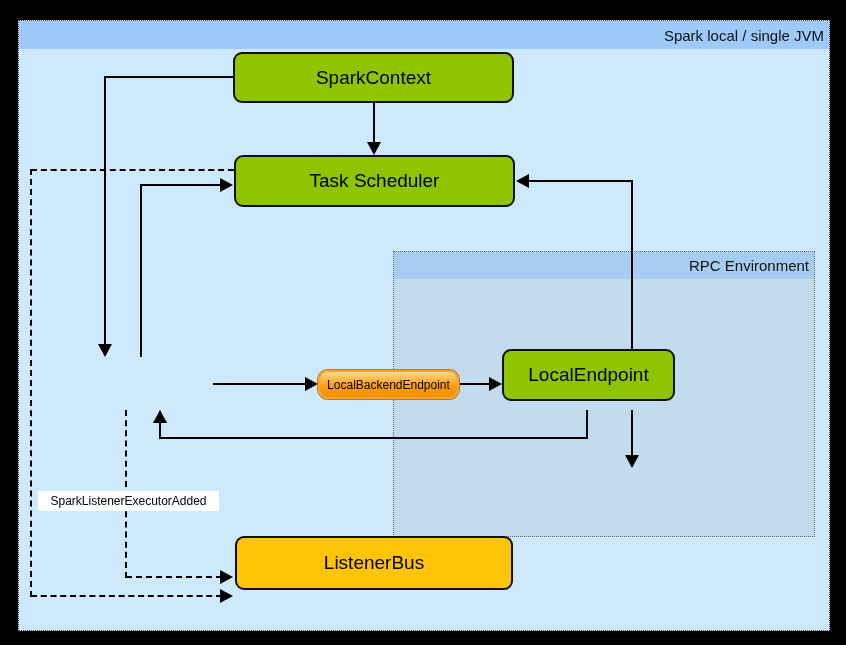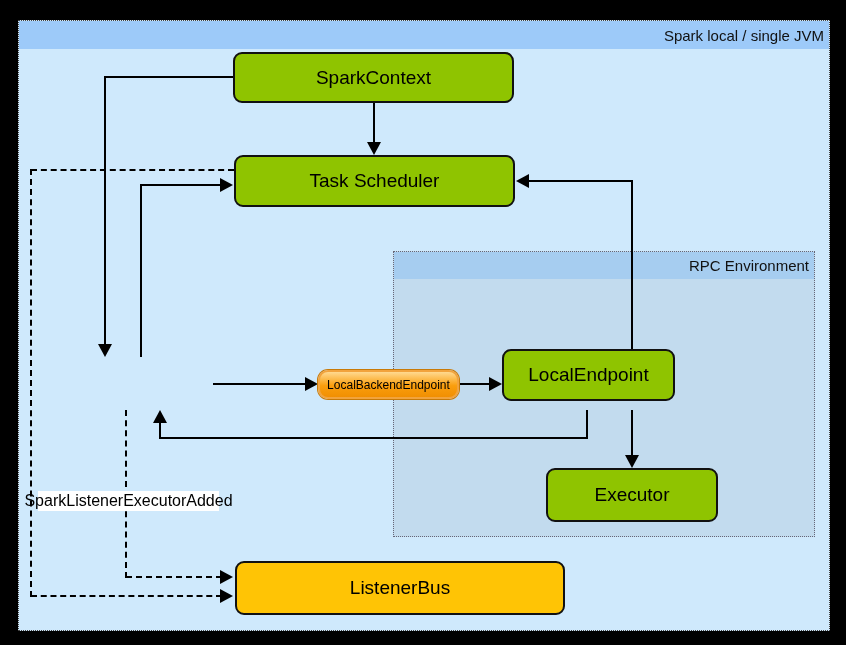--- a/index.html
+++ b/index.html
@@ -48,21 +48,21 @@
   .line.v{width:0;border-left:2px solid #000;}
   .line.h.dash{border-top:2px dashed #000;}
   .line.v.dash{border-left:2px dashed #000;}
   .arrow{position:absolute;width:0;height:0;z-index:2;}
   .arrow.right{border-top:7px solid transparent;border-bottom:7px solid transparent;border-left:13px solid #000;}
   .arrow.left{border-top:7px solid transparent;border-bottom:7px solid transparent;border-right:13px solid #000;}
   .arrow.down{border-left:7px solid transparent;border-right:7px solid transparent;border-top:13px solid #000;}
   .arrow.up{border-left:7px solid transparent;border-right:7px solid transparent;border-bottom:13px solid #000;}
   .edge-label{
     position:absolute;left:38px;top:491px;width:181px;height:20px;
-    background:#fff;color:#000;font-size:16px;
+    background:#fff;color:#000;font-size:12px;
     display:flex;align-items:center;justify-content:center;
     z-index:4;white-space:nowrap;
   }
 </style>
 </head>
 <body>
 
 <div class="stage">
 
   <div class="panel outer">
@@ -125,23 +125,20 @@
 
 
   <div class="node orange" style="left:318px;top:370px;width:141px;height:29px;">
     <span>LocalBackendEndpoint</span>
   </div>
 
   <div class="node green" style="left:502px;top:349px;width:173px;height:52px;">
     <span>LocalEndpoint</span>
   </div>
 
-  <div class="node green" style="left:546px;top:468px;width:172px;height:54px;">
-    <span>Executor</span>
-  </div>
 
-  <div class="node gold" style="left:235px;top:561px;width:330px;height:54px;">
+  <div class="node gold" style="left:235px;top:536px;width:278px;height:54px;">
     <span>ListenerBus</span>
   </div>
 
   <div class="edge-label">SparkListenerExecutorAdded</div>
 
 </div>
 
 </body></html>

